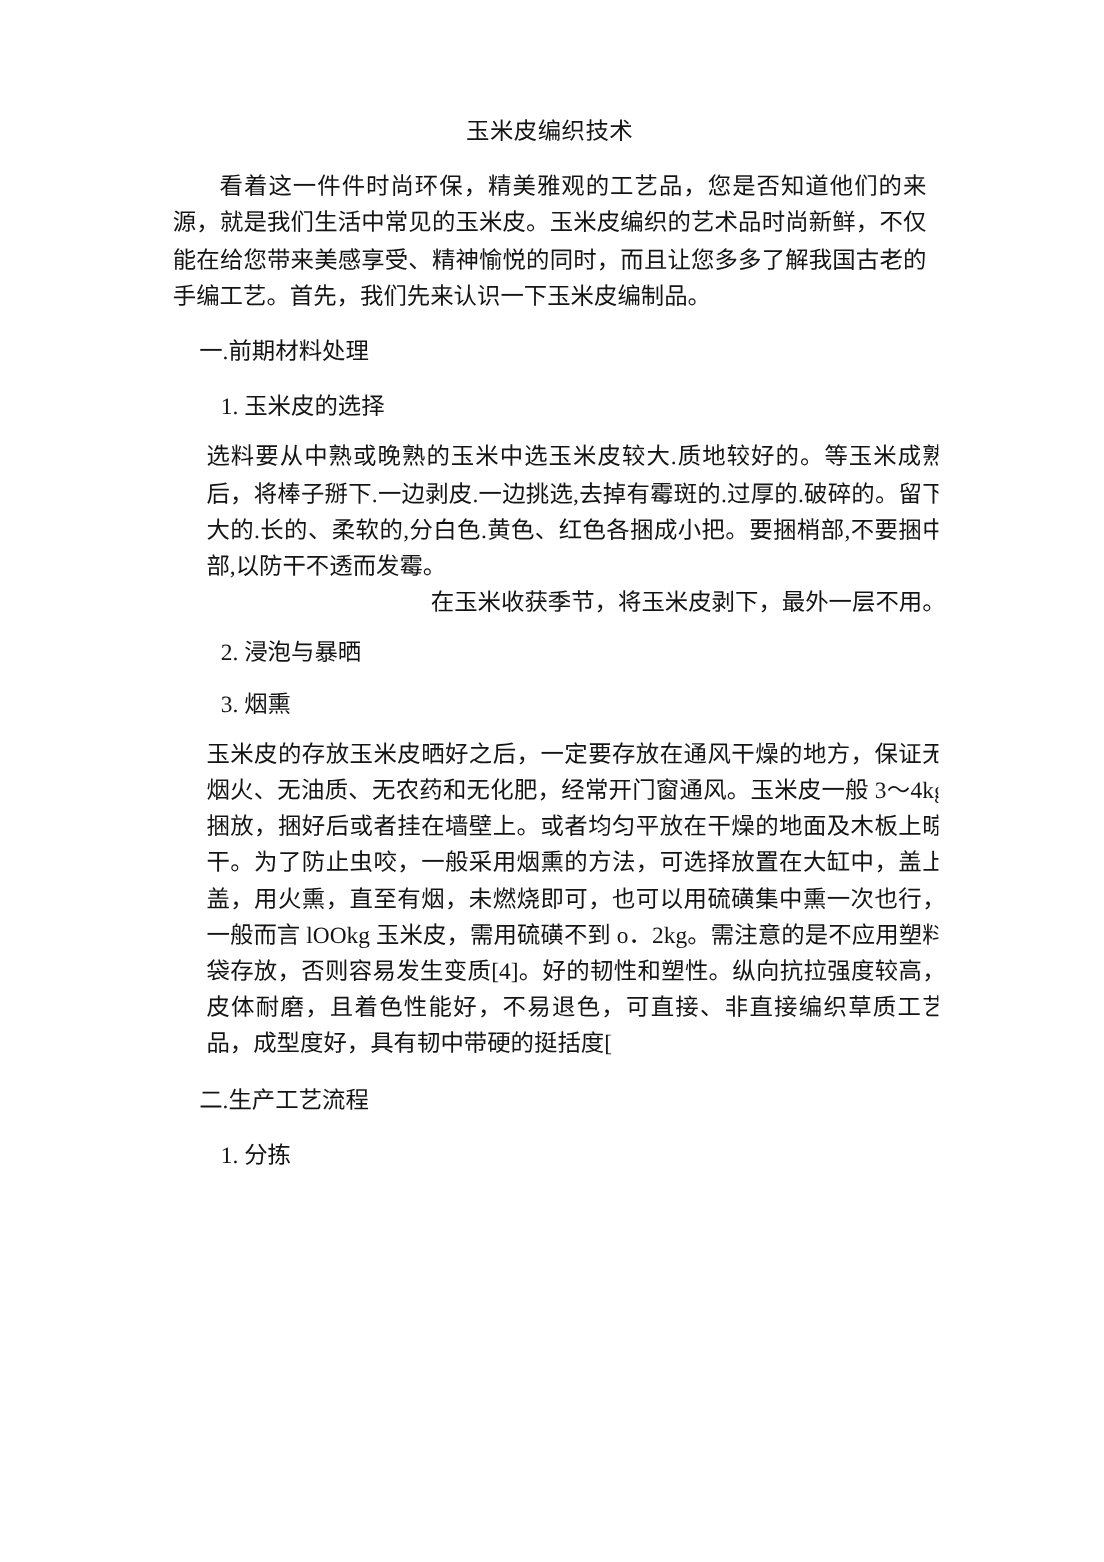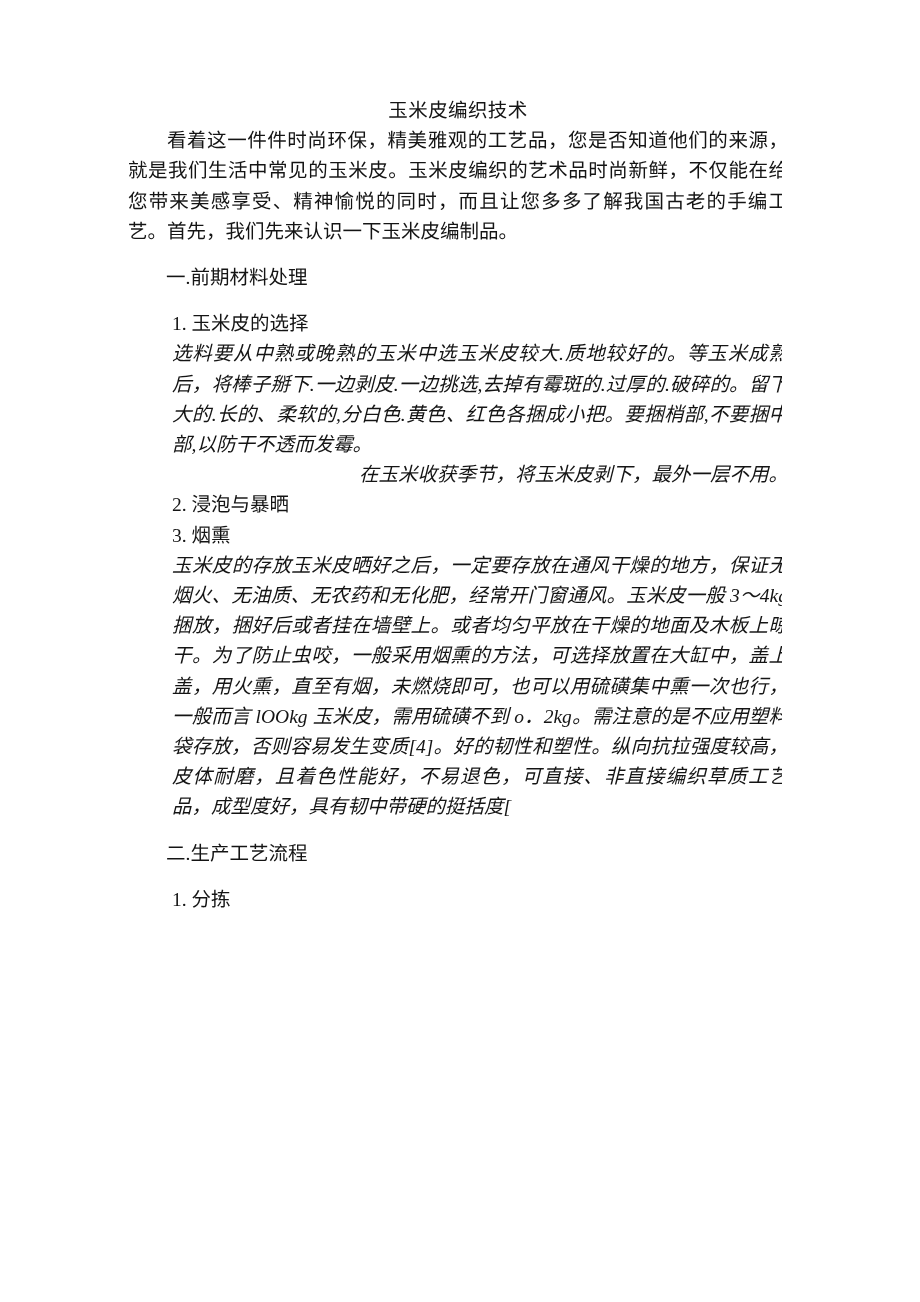--- a/index.html
+++ b/index.html
@@ -36,46 +36,45 @@
     text-align: center;
     font-size: 19.5px;
     line-height: 30.2px;
     font-weight: normal;
     margin: 0 0 0 0;
     letter-spacing: 0.4px;
   }
 
   
   p.para {
-    margin: 0;
+    margin: 16px;
     text-indent: 2em;
   }
 
   
   p.h1-item {
     margin: 16px;
     text-indent: 0;
     padding-left: 22px;
   }
 
   
   p.h2-item {
-    margin: 0;
+    margin: 12px;
     text-indent: 0;
     padding-left: 44px;
   }
 
   
   p.sub-body {
     margin: 0;
     text-indent: 0;
     padding-left: 44px;
     text-align: justify;
     text-justify: inter-ideograph;
-    font-style: italic;
   }
 
   
   p.sub-body.nojust,
   p.sub-body-narrow.nojust {
     text-align: right;
   }
 </style>
 </head>
 <body>

